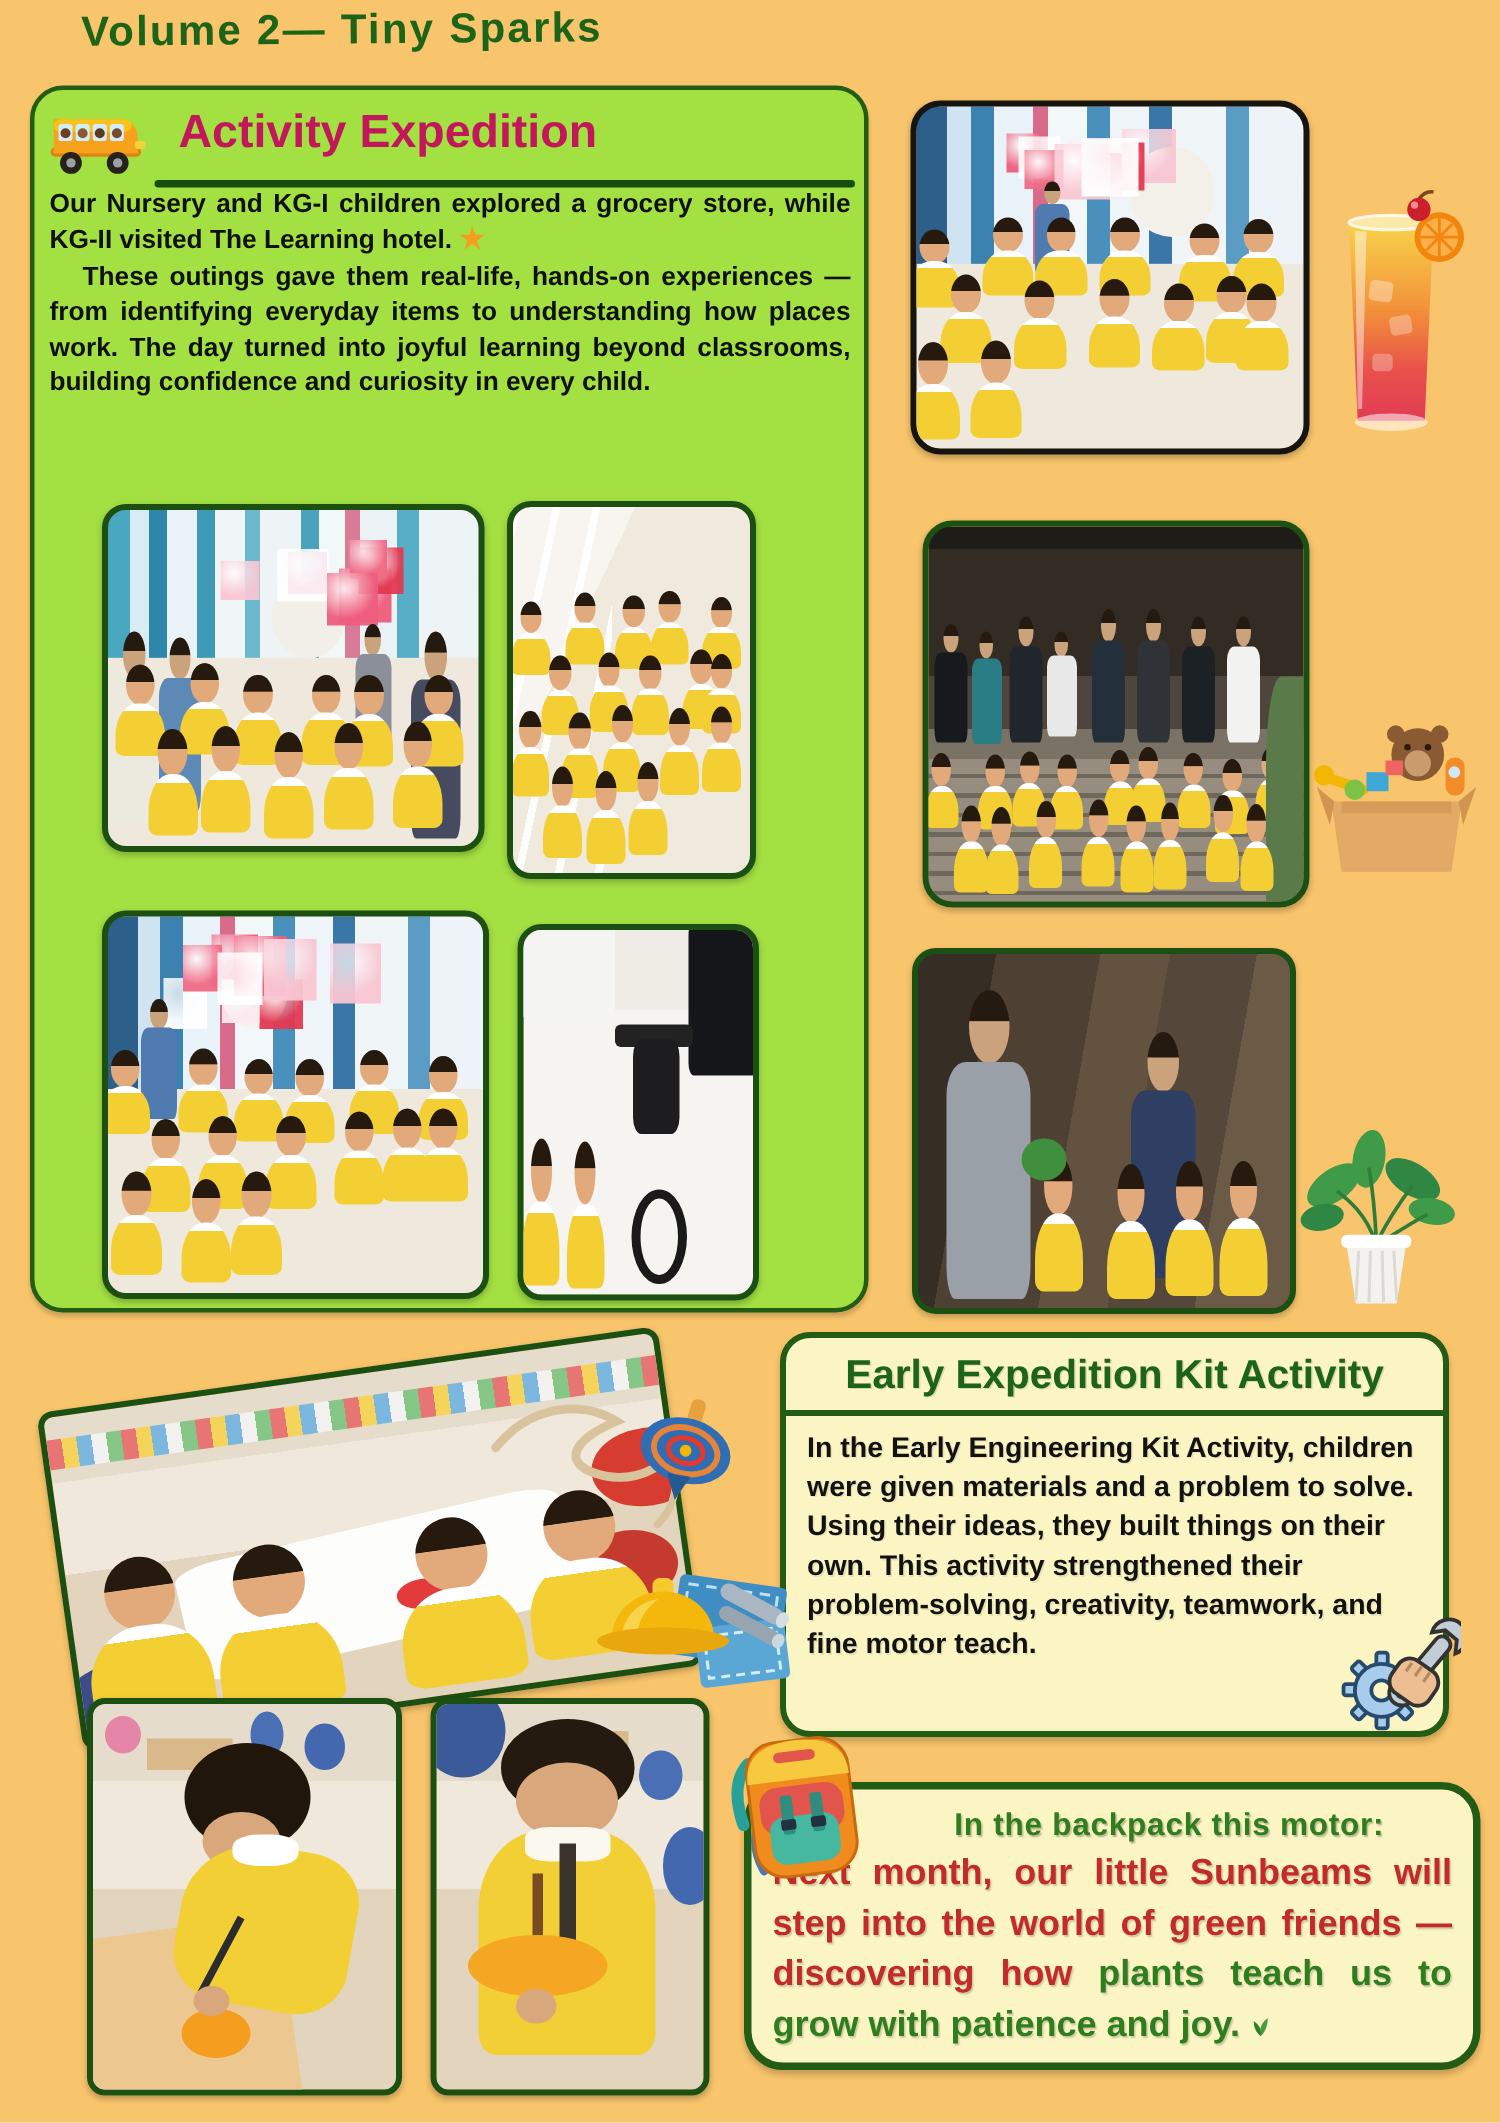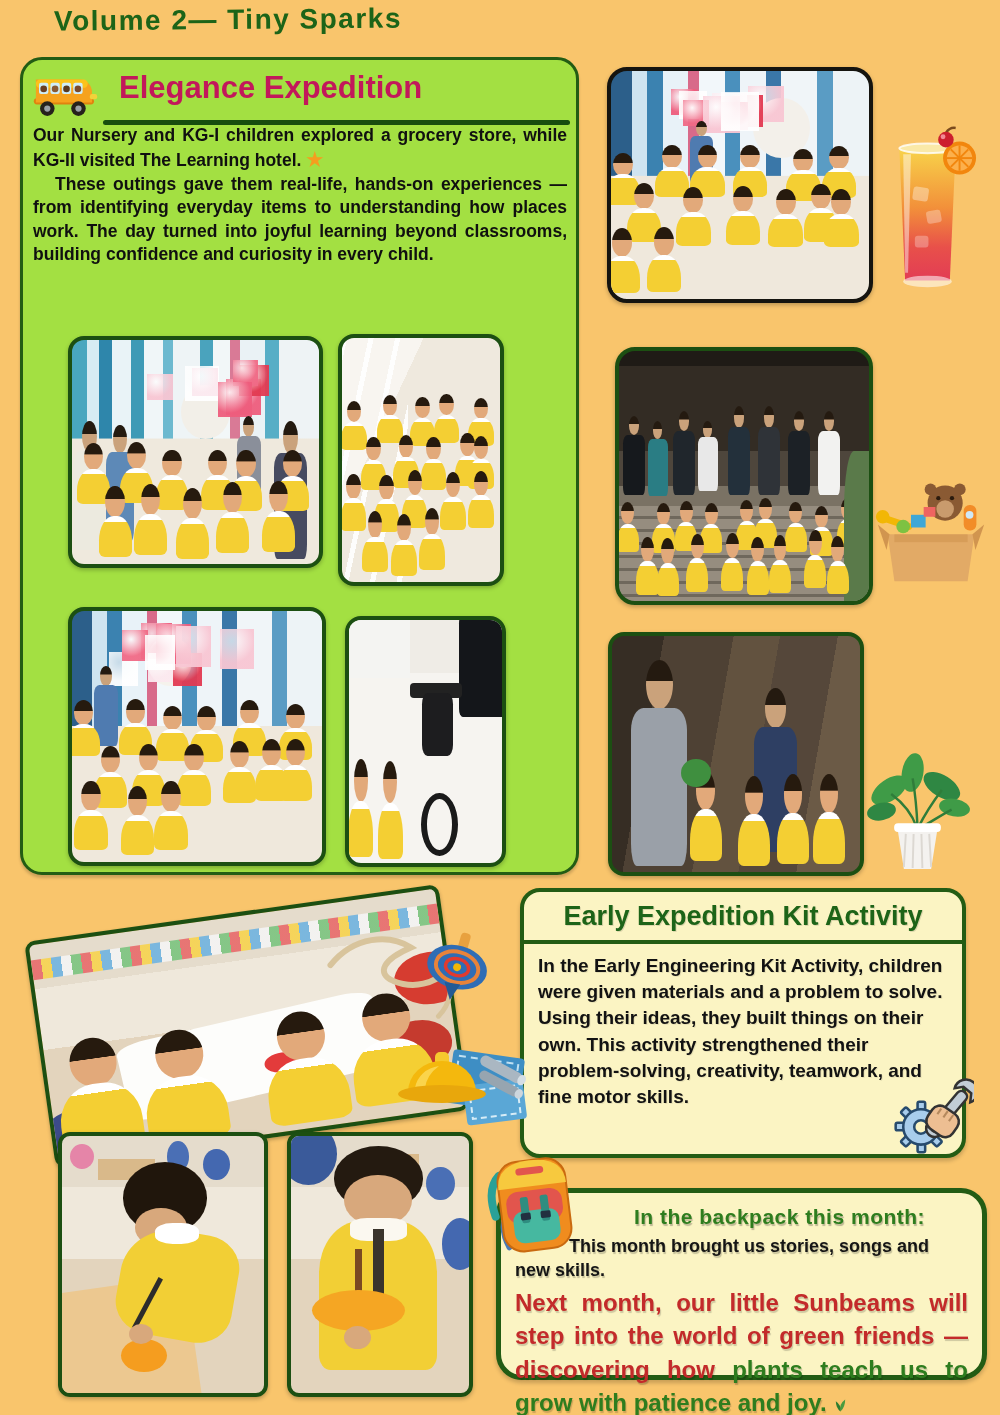--- a/index.html
+++ b/index.html
@@ -111,21 +111,21 @@
       <circle cx="11.5" cy="23" r="3.2" fill="#6b3f22"></circle>
       <circle cx="22.5" cy="23" r="3.2" fill="#8a5a33"></circle>
       <circle cx="33.5" cy="23" r="3.2" fill="#5a3a20"></circle>
       <circle cx="44.5" cy="23" r="3.2" fill="#7a4a2b"></circle>
       <circle cx="15" cy="42" r="7" fill="#26211c"></circle>
         <circle cx="15" cy="42" r="3" fill="#9aa0a6"></circle>
       <circle cx="45" cy="42" r="7" fill="#26211c"></circle>
         <circle cx="45" cy="42" r="3" fill="#9aa0a6"></circle>
       <rect x="56" y="28" width="7" height="5" rx="2" fill="#f2d23a"></rect>
     </svg>
-    <h2 class="panel-title">Elegance Expedition</h2>
+    <h2 class="panel-title">Activity Expedition</h2>
     <div class="rule"></div>
 
     <div class="lead">
       <p><span>Our Nursery and KG-I children explored a grocery store, while KG-II visited The Learning hotel.</span> <span class="star">★</span></p>
       <p class="p2">These outings gave them real-life, hands-on experiences — from identifying everyday items to understanding how places work. The day turned into joyful learning beyond classrooms, building confidence and curiosity in every child.</p>
     </div>
 
     <figure class="photo bg-store1" style="left:45px;top:276px;width:247px;height:224px;margin:0">
       <div class="blob" style="left:44%;top:20%;width:20%;height:24%;background:#f2efe8;z-index:2"></div>
     <div class="balloon" style="left: 62.4111%; top: 17.4704%; width: 14.0966%; height: 16.211%; background: radial-gradient(circle at 35% 30%, rgba(255, 255, 255, 0.75), rgb(238, 93, 125) 62%);"></div>
@@ -700,21 +700,21 @@
       <ellipse cx="126" cy="55" rx="4" ry="5" fill="#ccd6dd"></ellipse>
     </g>
     <rect x="38" y="24" width="14" height="14" rx="5" fill="#f6c92e"></rect>
     <path d="M11 64 a34 31 0 0 1 68 0 z" fill="#f4b80d"></path>
     <path d="M18 60 a28 26 0 0 1 24 -22 a40 34 0 0 0 -14 22 z" fill="#fad44c"></path>
     <ellipse cx="45" cy="66" rx="44" ry="9" fill="#e8a70c"></ellipse>
   </svg>
 
   <section class="cream-box" style="left:520px;top:888px;width:438px;height:262px">
     <h2 class="eek-title">Early Expedition Kit Activity</h2>
-    <p class="eek-body">In the Early Engineering Kit Activity, children were given materials and a problem to solve. Using their ideas, they built things on their own. This activity strengthened their problem-solving, creativity, teamwork, and fine motor skills.</p>
+    <p class="eek-body">In the Early Engineering Kit Activity, children were given materials and a problem to solve. Using their ideas, they built things on their own. This activity strengthened their problem-solving, creativity, teamwork, and fine motor teach.</p>
   </section>
 
   <svg class="abs" style="left:894px;top:1076px;z-index:40" width="80" height="80" viewBox="0 0 95 90">
     <g fill="#a8cdec" stroke="#274b6d" stroke-width="3">
       <rect x="28" y="28" width="9" height="10" rx="2"></rect>
       <rect x="28" y="78" width="9" height="10" rx="2" transform="rotate(180 32.5 83)"></rect>
       <rect x="2" y="53" width="10" height="9" rx="2"></rect>
       <rect x="52" y="53" width="10" height="9" rx="2"></rect>
       <rect x="10" y="36" width="9" height="10" rx="2" transform="rotate(-45 14.5 41)"></rect>
       <rect x="46" y="36" width="9" height="10" rx="2" transform="rotate(45 50.5 41)"></rect>
@@ -761,22 +761,21 @@
     <div class="blob" style="left:30%;top:15%;width:38%;height:20%;background:#d8a87c;z-index:2"></div>
     <div class="rect" style="left:16%;top:33%;width:66%;height:58%;background:#f2cf35;border-radius:35% 35% 10% 10%;z-index:2"></div>
     <div class="rect" style="left:33%;top:32%;width:32%;height:9%;background:#fbf8f0;border-radius:30%;z-index:3"></div>
     <div class="rect" style="left:46%;top:36%;width:6%;height:32%;background:#3a342c;z-index:3"></div>
     <div class="rect" style="left:36%;top:44%;width:4%;height:22%;background:#7a4a22;z-index:4"></div>
     <div class="blob" style="left:12%;top:60%;width:52%;height:16%;background:#f5a623;z-index:4"></div>
     <div class="blob" style="left:30%;top:74%;width:15%;height:9%;background:#d8a87c;z-index:5"></div>
   </figure>
 
   <section class="cream-box bp-box" style="left:496px;top:1188px;width:481px;height:182px">
-    <h2 class="bp-title">In the backpack this month:</h2>
-    <p class="bp-line1">This month brought us stories, songs and new skills.</p>
+    <h2 class="bp-title">In the backpack this motor:</h2>
     <p class="bp-line2"><span class="red-text">Next month, our little Sunbeams will step into the world of green friends — discovering how </span><span class="green-text">plants teach us to grow with patience and joy.</span>
       <span class="leaf-icon"><svg width="15" height="16" viewBox="0 0 16 16">
             <path d="M8 15 Q6 7 13 2 Q13 10 8 15Z" fill="#4a9b3f"></path>
             <path d="M8 15 Q9 8 3 4 Q3 11 8 15Z" fill="#2f7d2f"></path>
           </svg></span>
     </p>
   </section>
 
   <svg class="abs" style="left:486px;top:1150px;z-index:40" width="96" height="110" viewBox="0 0 95 110">
     <g transform="rotate(-7 47 55)">

